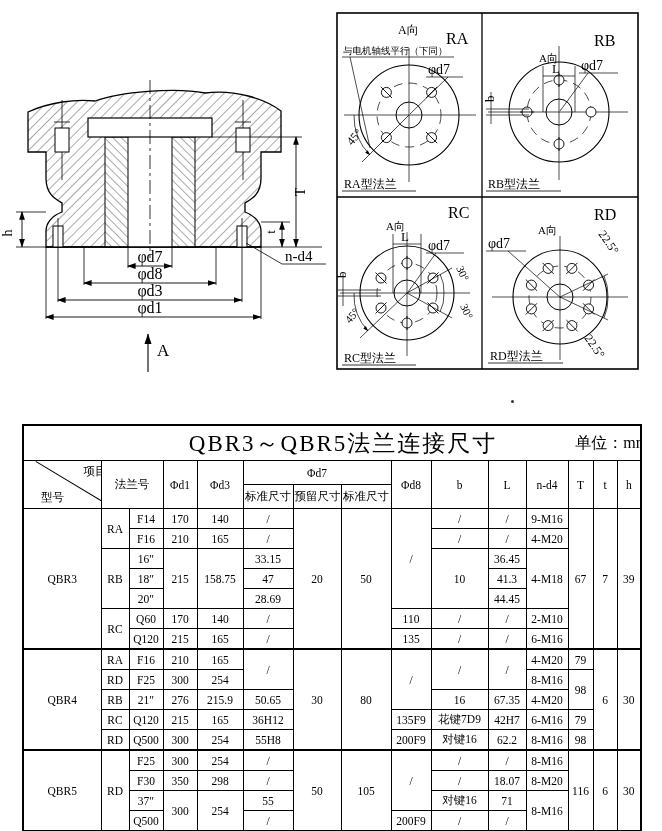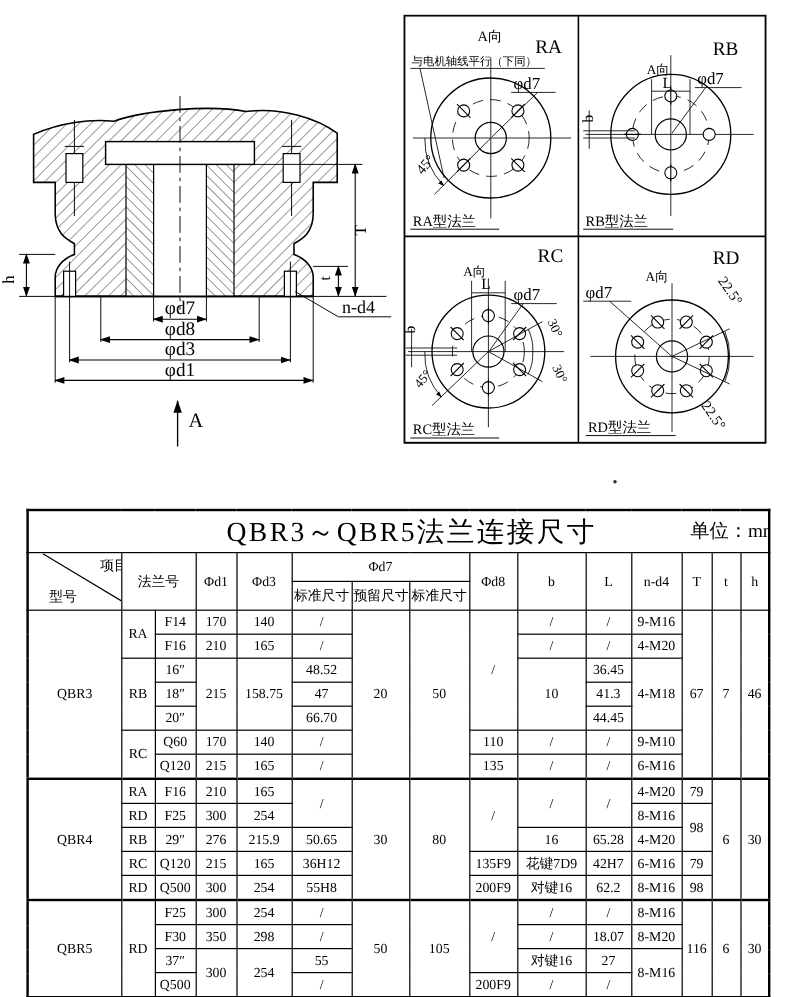--- a/index.html
+++ b/index.html
@@ -336,61 +336,61 @@
           <td>140</td>
           <td>/</td>
           <td rowspan="7">20</td>
           <td rowspan="7">50</td>
           <td rowspan="5">/</td>
           <td>/</td>
           <td>/</td>
           <td>9-M16</td>
           <td rowspan="7">67</td>
           <td rowspan="7">7</td>
-          <td rowspan="7">46</td>
+          <td rowspan="7">39</td>
         </tr>
         <tr>
           <td>F16</td>
           <td>210</td>
           <td>165</td>
           <td>/</td>
           <td>/</td>
           <td>/</td>
           <td>4-M20</td>
         </tr>
         <tr>
           <td rowspan="3">RB</td>
           <td>16″</td>
           <td rowspan="3">215</td>
           <td rowspan="3">158.75</td>
-          <td>48.52</td>
+          <td>33.15</td>
           <td rowspan="3">10</td>
           <td>36.45</td>
           <td rowspan="3">4-M18</td>
         </tr>
         <tr>
           <td>18″</td>
           <td>47</td>
           <td>41.3</td>
         </tr>
         <tr>
           <td>20″</td>
-          <td>66.70</td>
+          <td>28.69</td>
           <td>44.45</td>
         </tr>
         <tr>
           <td rowspan="2">RC</td>
           <td>Q60</td>
           <td>170</td>
           <td>140</td>
           <td>/</td>
           <td>110</td>
           <td>/</td>
           <td>/</td>
-          <td>9-M10</td>
+          <td>2-M10</td>
         </tr>
         <tr>
           <td>Q120</td>
           <td>215</td>
           <td>165</td>
           <td>/</td>
           <td>135</td>
           <td>/</td>
           <td>/</td>
           <td>6-M16</td>
@@ -415,26 +415,26 @@
         <tr>
           <td>RD</td>
           <td>F25</td>
           <td>300</td>
           <td>254</td>
           <td>8-M16</td>
           <td rowspan="2">98</td>
         </tr>
         <tr>
           <td>RB</td>
-          <td>29″</td>
+          <td>21″</td>
           <td>276</td>
           <td>215.9</td>
           <td>50.65</td>
           <td>16</td>
-          <td>65.28</td>
+          <td>67.35</td>
           <td>4-M20</td>
         </tr>
         <tr>
           <td>RC</td>
           <td>Q120</td>
           <td>215</td>
           <td>165</td>
           <td>36H12</td>
           <td>135F9</td>
           <td>花键7D9</td>
@@ -479,21 +479,21 @@
           <td>/</td>
           <td>18.07</td>
           <td>8-M20</td>
         </tr>
         <tr>
           <td>37″</td>
           <td rowspan="2">300</td>
           <td rowspan="2">254</td>
           <td>55</td>
           <td>对键16</td>
-          <td>27</td>
+          <td>71</td>
           <td rowspan="2">8-M16</td>
         </tr>
         <tr>
           <td>Q500</td>
           <td>/</td>
           <td>200F9</td>
           <td>/</td>
           <td>/</td>
         </tr>
       </tbody>

